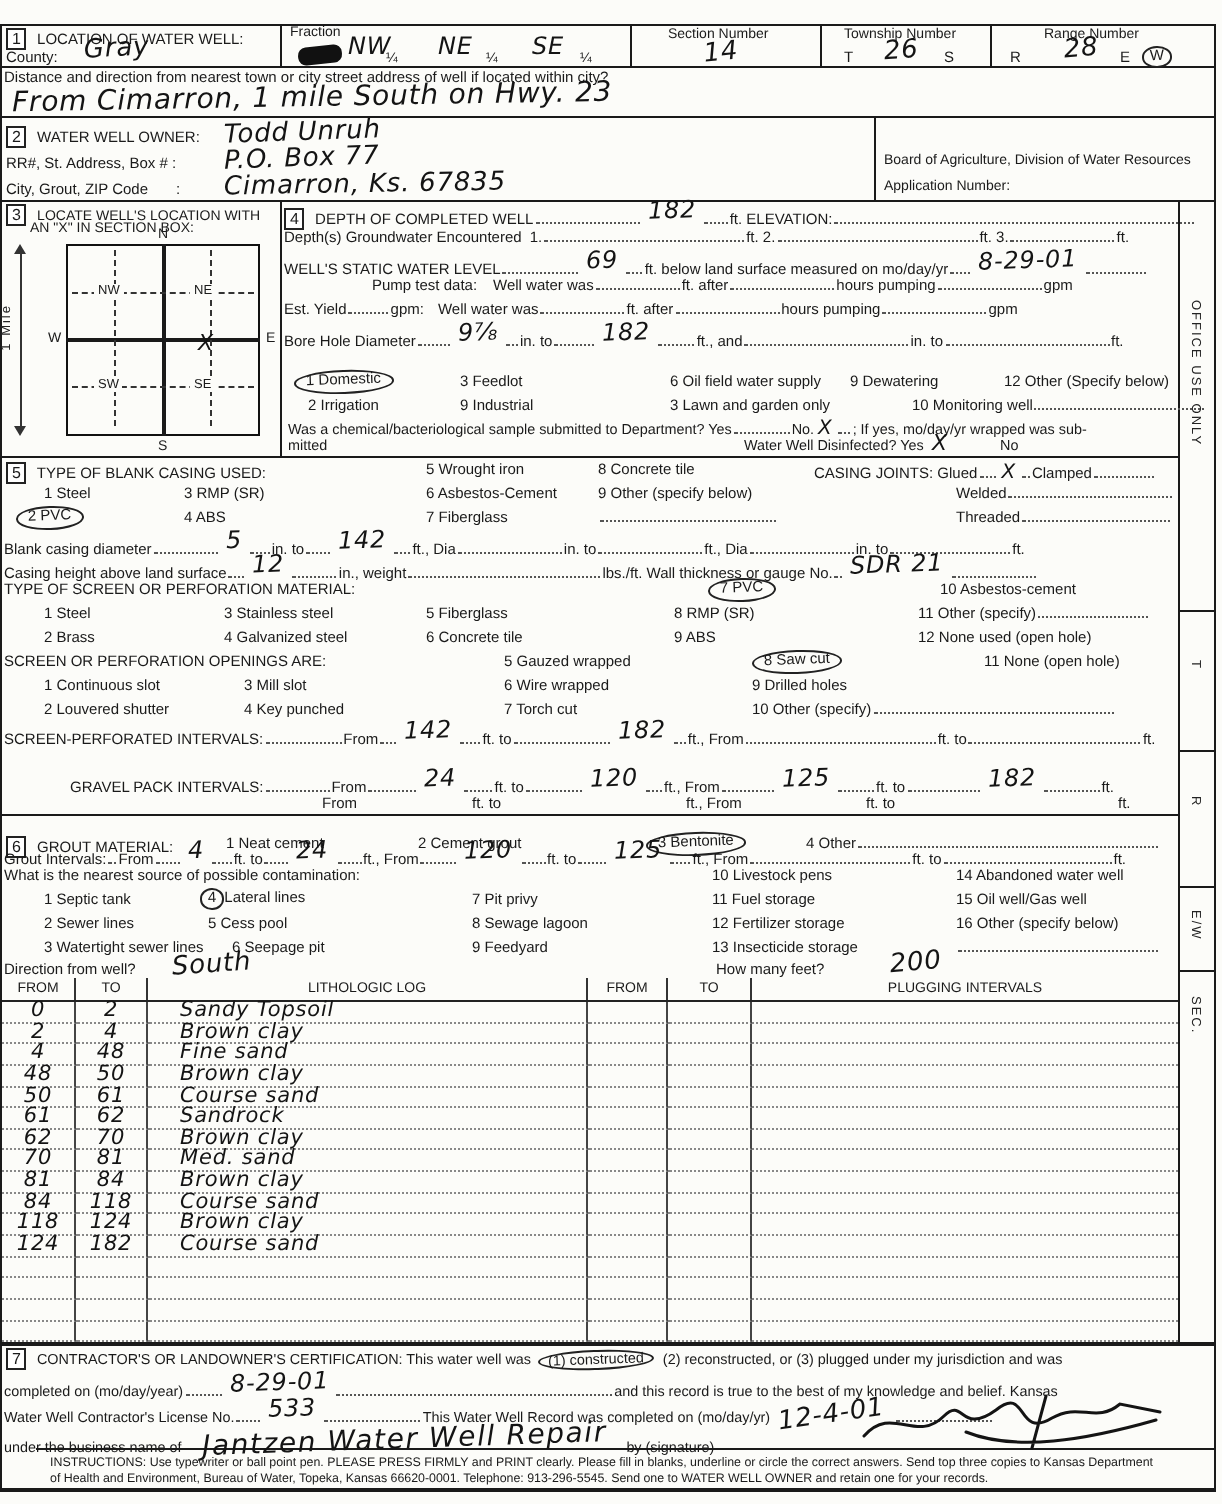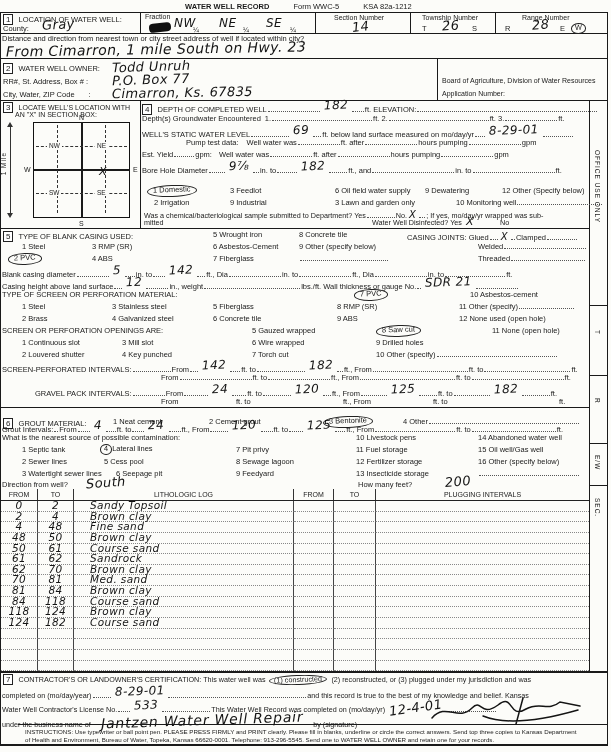--- a/index.html
+++ b/index.html
@@ -54,25 +54,20 @@
   <div class="vline" style="left:410px;top:12px;height:21px"></div>
   <div class="vline" style="left:495px;top:12px;height:21px"></div>
   <div class="vline" style="left:437px;top:58px;height:42px"></div>
   <div class="vline" style="left:140px;top:100px;height:128px"></div>
   <div class="vline" style="left:589px;top:100px;height:571px"></div>
   <div class="hline" style="left:589px;top:305px;width:18px"></div>
   <div class="hline" style="left:589px;top:375px;width:18px"></div>
   <div class="hline" style="left:589px;top:443px;width:18px"></div>
   <div class="hline" style="left:589px;top:485px;width:18px"></div>
 
-  <div class="t" style="left:185px;top:3px">
-    <b>WATER WELL RECORD</b>
-    <span style="margin-left:22px">Form WWC-5</span>
-    <span style="margin-left:22px">KSA 82a-1212</span>
-  </div>
 
   <div class="t" style="left:3px;top:14px">
     <span class="sbox">1</span>
     <span>LOCATION OF WATER WELL:</span>
   </div>
   <div class="t" style="left:3px;top:25px">County:</div>
   <div class="t hw hwbig" style="left:42px;top:18px;transform:rotate(-3deg)">Gray</div>
 
   <div class="t sm" style="left:145px;top:13px">Fraction</div>
   <div class="scratch" style="left:149px;top:23px;width:22px;height:9px"></div>
@@ -100,21 +95,21 @@
   <div class="t" style="left:2px;top:35px">Distance and direction from nearest town or city street address of well if located within city?</div>
   <div class="t hw" style="left:6px;top:41px;font-size:14px;transform:rotate(-1deg)">From Cimarron, 1 mile South on Hwy. 23</div>
 
   <div class="t" style="left:3px;top:63px">
     <span class="sbox">2</span>
     <span>WATER WELL OWNER:</span>
   </div>
   <div class="t hw hwbig" style="left:112px;top:60px;transform:rotate(-2deg)">Todd Unruh</div>
   <div class="t" style="left:3px;top:78px">RR#, St. Address, Box # :</div>
   <div class="t hw hwbig" style="left:112px;top:73px;transform:rotate(-2deg)">P.O. Box 77</div>
-  <div class="t" style="left:3px;top:91px"><span>City, Water, ZIP Code</span><span style="margin-left:14px">:</span></div>
+  <div class="t" style="left:3px;top:91px"><span>City, Grout, ZIP Code</span><span style="margin-left:14px">:</span></div>
   <div class="t hw hwbig" style="left:112px;top:86px;transform:rotate(-1deg)">Cimarron, Ks. 67835</div>
   <div class="t sm" style="left:442px;top:77px">Board of Agriculture, Division of Water Resources</div>
   <div class="t sm" style="left:442px;top:90px">Application Number:</div>
 
   <div class="t" style="left:3px;top:102px">
     <span class="sbox">3</span>
     <span class="sm">LOCATE WELL'S LOCATION WITH</span>
   </div>
   <div class="t sm" style="left:15px;top:111px">AN "X" IN SECTION BOX:</div>
 
@@ -242,23 +237,20 @@
   </div>
   <div class="t" style="left:0;top:351px;width:588px">
     <span class="at" style="left:22px">2 Louvered shutter</span>
     <span class="at" style="left:122px">4 Key punched</span>
     <span class="at" style="left:252px">7 Torch cut</span>
     <span class="at" style="left:376px"><span>10 Other (specify)</span><span class="ld" style="width:120px"></span></span>
   </div>
   <div class="t" style="left:2px;top:362px">
     <span>SCREEN-PERFORATED INTERVALS:</span><span class="ld" style="width:38px"></span><span>From</span><span class="ld" style="width:8px"></span><span class="hw hwi">142</span><span class="ld" style="width:10px"></span><span>ft. to</span><span class="ld" style="width:48px"></span><span class="hw hwi">182</span><span class="ld" style="width:6px"></span><span>ft., From</span><span class="ld" style="width:95px"></span><span>ft. to</span><span class="ld" style="width:86px"></span><span>ft.</span>
   </div>
-  <div class="t" style="left:161px;top:374px">
-    <span>From</span><span class="ld" style="width:72px"></span><span>ft. to</span><span class="ld" style="width:62px"></span><span>ft., From</span><span class="ld" style="width:95px"></span><span>ft. to</span><span class="ld" style="width:92px"></span><span>ft.</span>
-  </div>
   <div class="t" style="left:35px;top:386px">
     <span>GRAVEL PACK INTERVALS:</span><span class="ld" style="width:32px"></span><span>From</span><span class="ld" style="width:24px"></span><span class="hw hwi">24</span><span class="ld" style="width:14px"></span><span>ft. to</span><span class="ld" style="width:28px"></span><span class="hw hwi">120</span><span class="ld" style="width:8px"></span><span>ft., From</span><span class="ld" style="width:26px"></span><span class="hw hwi">125</span><span class="ld" style="width:18px"></span><span>ft. to</span><span class="ld" style="width:36px"></span><span class="hw hwi">182</span><span class="ld" style="width:28px"></span><span>ft.</span>
   </div>
   <div class="t" style="left:0;top:398px;width:588px">
     <span class="at" style="left:161px">From</span>
     <span class="at" style="left:236px">ft. to</span>
     <span class="at" style="left:343px">ft., From</span>
     <span class="at" style="left:433px">ft. to</span>
     <span class="at" style="left:559px">ft.</span>
   </div>

